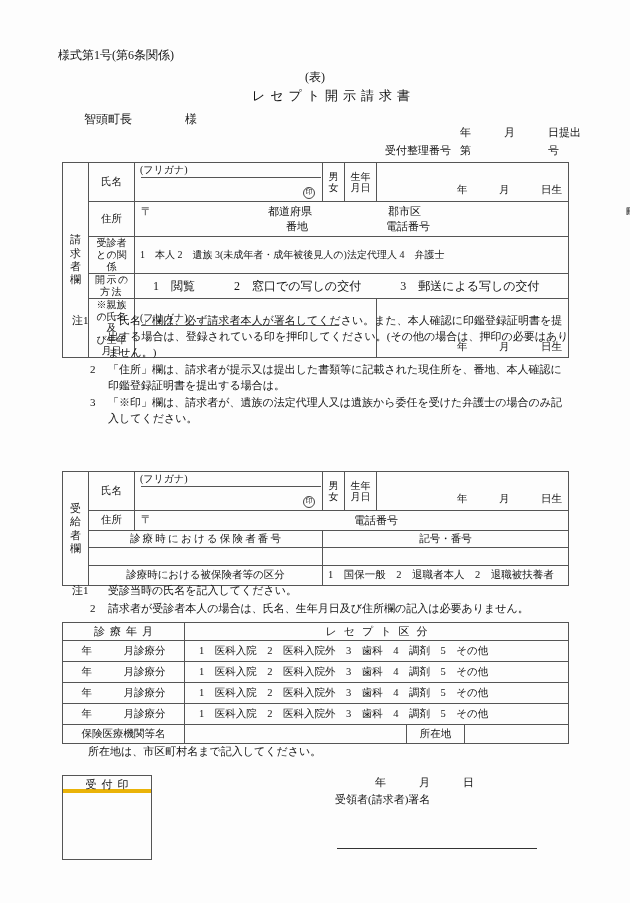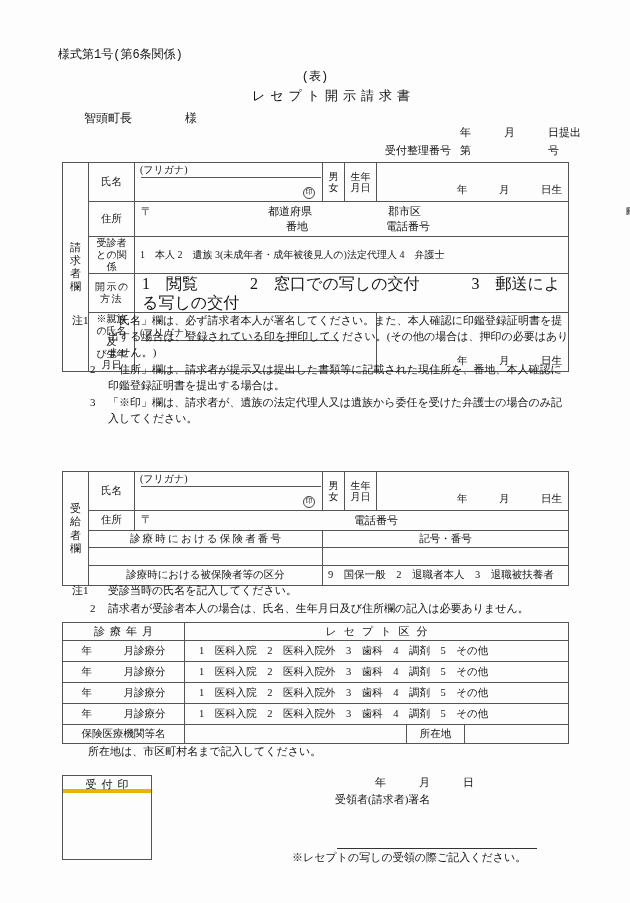--- a/index.html
+++ b/index.html
@@ -22,21 +22,21 @@
   .sheet {
     position: absolute;
     left: 0; top: 0;
     width: 630px;
     height: 903px;
   }
 
   
   .t { position: absolute; white-space: pre; line-height: 1.25; }
   .fs11 { font-size: 11px; }
-  .fs12 { font-size: 12px; font-family: Liberation Mono, monospace; }
+  .fs12 { font-size: 12px; }
   .fs13 { font-size: 13px; }
   .sp5 { letter-spacing: 5px; }
 
   
   table.form {
     position: absolute;
     border-collapse: collapse;
     table-layout: fixed;
     font-size: 10.5px;
   }
@@ -206,21 +206,21 @@
         </td>
       </tr>
 
       <tr>
         <td class="cellctr" colspan="1" style="height:17px; font-size:10px; letter-spacing:0px;">受診者との関係</td>
         <td colspan="4" style="height:17px; font-size:10px; padding-left:5px;">1　本人 2　遺族 3(未成年者・成年被後見人の)法定代理人 4　弁護士</td>
       </tr>
 
       <tr>
         <td class="cellctr" style="height:17px; font-size:10px; letter-spacing:1.5px; text-indent:1.5px;">開示の方法</td>
-        <td colspan="4" style="height:17px; font-size:16px; padding-left:7px;">1　閲覧　　　 2　窓口での写しの交付　　　 3　郵送による写しの交付</td>
+        <td colspan="4" style="height:17px; font-size:12px; padding-left:18px;">1　閲覧　　　 2　窓口での写しの交付　　　 3　郵送による写しの交付</td>
       </tr>
 
       <tr>
         <td class="nopad cellctr" style="height:33px; font-size:10px; line-height:1.15;">
           <div>※親族の氏名及</div>
           <div>び生年月日</div>
         </td>
         <td class="nopad" colspan="3" style="height:33px;">
           <div class="namecell" style="height:33px;">
             <span class="furi">(フリガナ)</span>
@@ -305,21 +305,21 @@
         <td colspan="3" class="cellctr" style="height:17px; font-size:10.5px;margin-left:21px;">記号・番号</td>
       </tr>
 
       <tr>
         <td colspan="2" style="height:18px;"></td>
         <td colspan="3" style="height:18px;"></td>
       </tr>
 
       <tr>
         <td colspan="2" class="cellctr" style="height:20px; font-size:10.5px;">診療時における被保険者等の区分</td>
-        <td colspan="3" style="height:20px; font-size:10.5px; padding-left:5px;">9　国保一般　2　退職者本人　3　退職被扶養者</td>
+        <td colspan="3" style="height:20px; font-size:10.5px; padding-left:5px;">1　国保一般　2　退職者本人　2　退職被扶養者</td>
       </tr>
     </tbody>
       </table>
 
     <div class="note" style="left:72px; top:583px; width:500px;">
       <span class="lbl">注1</span>
       <span class="body" style="padding-left:36px; display:block;">受診当時の氏名を記入してください。</span>
     </div>
 
     <div class="note" style="left:72px; top:601px; width:500px;">
@@ -375,16 +375,15 @@
     <div class="stampbox" style="left:62px; top:775px; width:90px; height:85px;">
       <div class="hdr">受付印</div>
     </div>
 
     <div class="t fs11" style="left:375px; top:776px;">年　　　月　　　日</div>
 
     <div class="t fs11" style="left:335px; top:793px;">受領者(請求者)署名</div>
 
     <span class="sigline" style="left:337px; top:848px; width:200px;"></span>
 
-    <div class="t fs11" style="left:292px; top:851px;">※レセプトの写しの受領の際ご記入ください。</div>
 
   </div>
 </div>
 
 </body></html>

